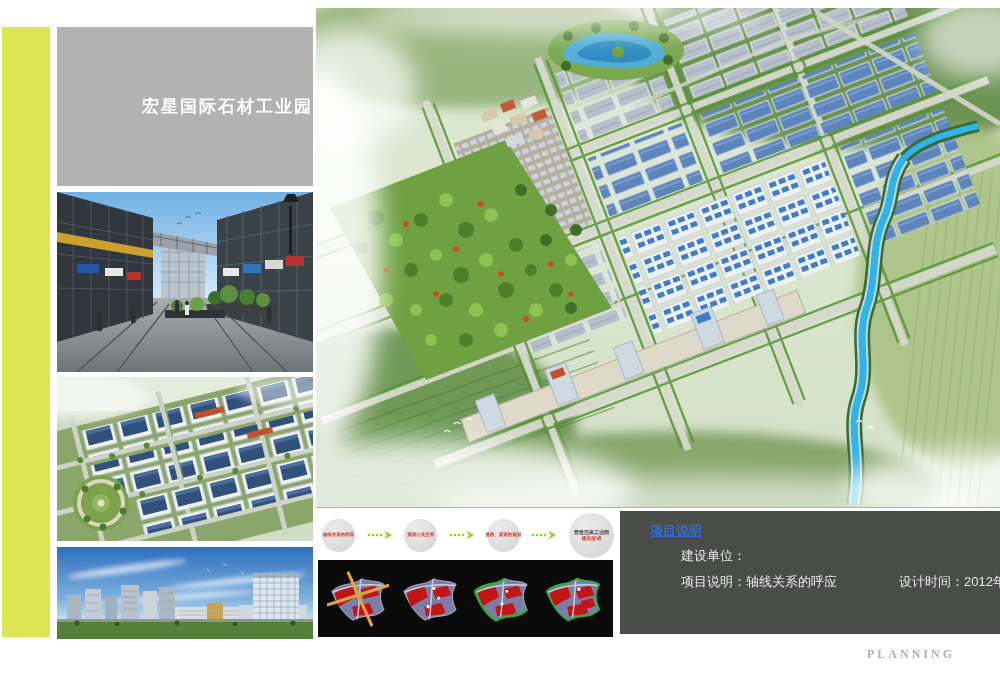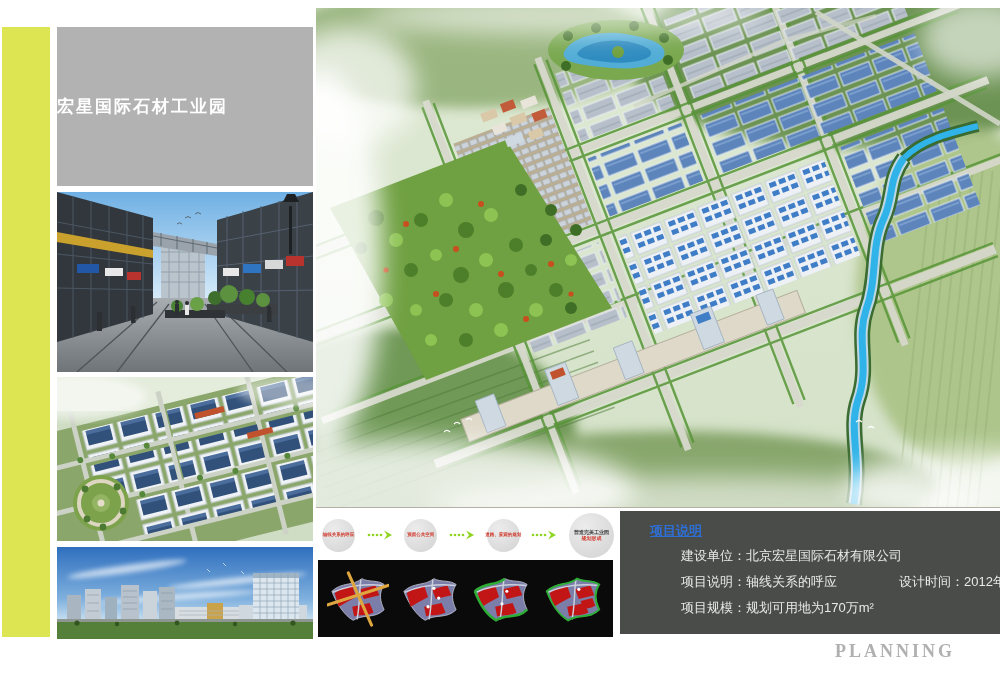--- a/index.html
+++ b/index.html
@@ -1,20 +1,20 @@
 <!DOCTYPE html>
 <html><head>
 <meta charset="utf-8">
 <style>
   html,body{margin:0;padding:0;background:#ffffff;}
   .page{position:relative;width:1000px;height:678px;background:#ffffff;overflow:hidden;
         font-family:"Liberation Sans", sans-serif;}
   .accent-stripe{position:absolute;left:2px;top:27px;width:48px;height:610px;background:#dde552;}
   .title-box{position:absolute;left:57px;top:27px;width:256px;height:159px;background:#b2b2b2;
-             display:flex;align-items:center;justify-content:flex-start;}
+             display:flex;align-items:center;justify-content:flex-end;}
   .title-box .t{color:#ffffff;font-size:17px;font-weight:bold;letter-spacing:2px;}
   .photo{position:absolute;left:57px;width:256px;overflow:hidden;background:#dfe6ea;}
   .photo svg{display:block;width:100%;height:100%;}
   .photo1{top:192px;height:180px;}
   .photo2{top:377px;height:164px;}
   .photo3{top:547px;height:92px;}
   .masterplan{position:absolute;left:316px;top:8px;width:684px;height:499px;overflow:hidden;
               border-bottom:1px solid #b5afa5;background:#e6eedd;}
   .masterplan svg{display:block;width:100%;height:100%;}
   
@@ -34,21 +34,21 @@
                  display:flex;align-items:center;justify-content:space-evenly;}
   .diagram-panel svg{display:block;}
   
   .info-box{position:absolute;left:620px;top:511px;width:380px;height:123px;background:#494c49;
             box-sizing:border-box;padding:11px 10px 0 30px;color:#e9e9e9;font-size:13px;}
   .info-header{color:#2e6fd6;font-weight:bold;font-size:13px;margin-bottom:7px;text-decoration:underline;}
   .info-row{display:flex;margin-bottom:8px;white-space:nowrap;margin-left:31px;}
   .info-row .extra{margin-left:62px;text-align:right;}
   .info-row.indent{padding-left:54px;}
   .planning{position:absolute;right:45px;bottom:16px;color:#b0b0b0;
-            font-family:"Liberation Serif", serif;font-weight:bold;font-size:18px;letter-spacing:3px;text-align:center;}
+            font-family:"Liberation Serif", serif;font-weight:bold;font-size:12px;letter-spacing:3px;text-align:center;}
 </style>
 </head>
 <body>
 
 <div class="page">
 
   <div class="accent-stripe"></div>
 
   <div class="title-box">
     <span class="t">宏星国际石材工业园</span>
@@ -555,29 +555,24 @@
       <path d="M5,20 C16,10 26,15 36,7 C44,11 52,8 59,13 C53,22 55,31 59,39 C49,49 38,43 27,50 C18,45 10,33 5,20 Z" fill="none" stroke="#2cae34" stroke-width="2"></path>
       <path d="M40,30 L52,27 L55,35 C48,39 44,37 42,38 Z" fill="#c21616"></path>
       <circle cx="38" cy="18" r="1.7" fill="#ffffff"></circle>
     </svg>
   </div>
 
   <div class="info-box">
     <div class="info-header">项目说明</div>
     <div class="info-row">
       <span>建设单位：</span>
-      <span>北京宏星国际石材有限公司</span>
     </div>
     <div class="info-row">
       <span>项目说明：</span>
       <span>轴线关系的呼应</span>
       <span class="extra">设计时间：</span>
       <span>2012年</span>
     </div>
-    <div class="info-row">
-      <span>项目规模：</span>
-      <span>规划可用地为170万m²</span>
-    </div>
   </div>
 
   <div class="planning">PLANNING</div>
 
 </div>
 
 </body></html>

